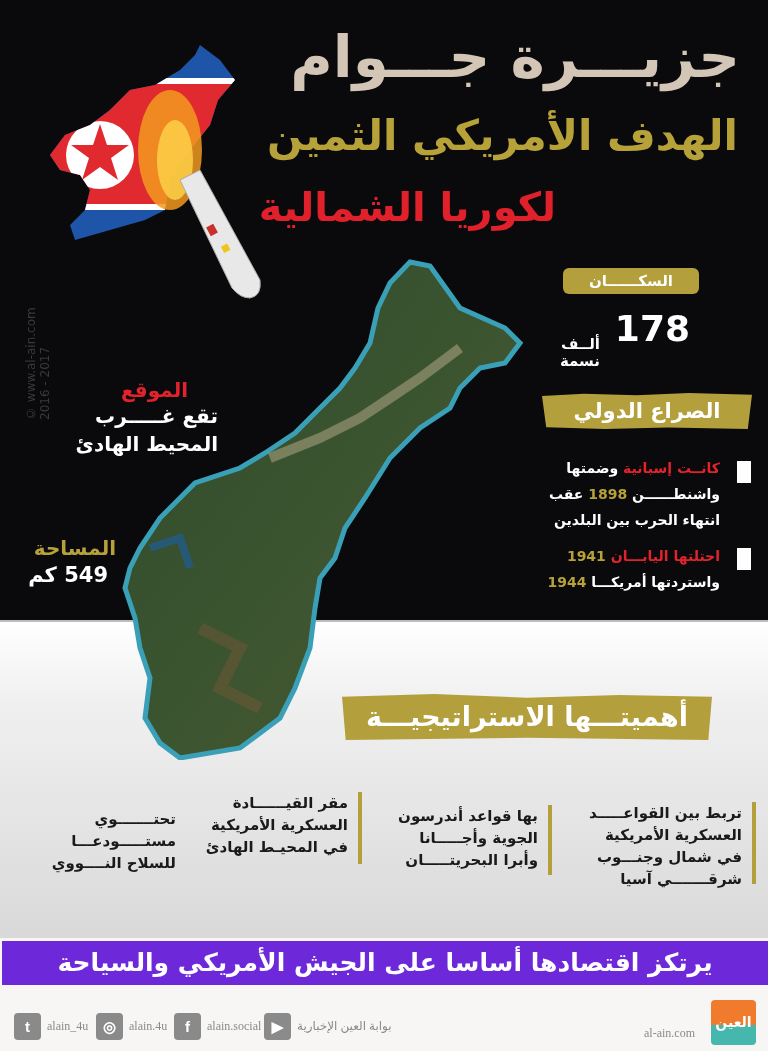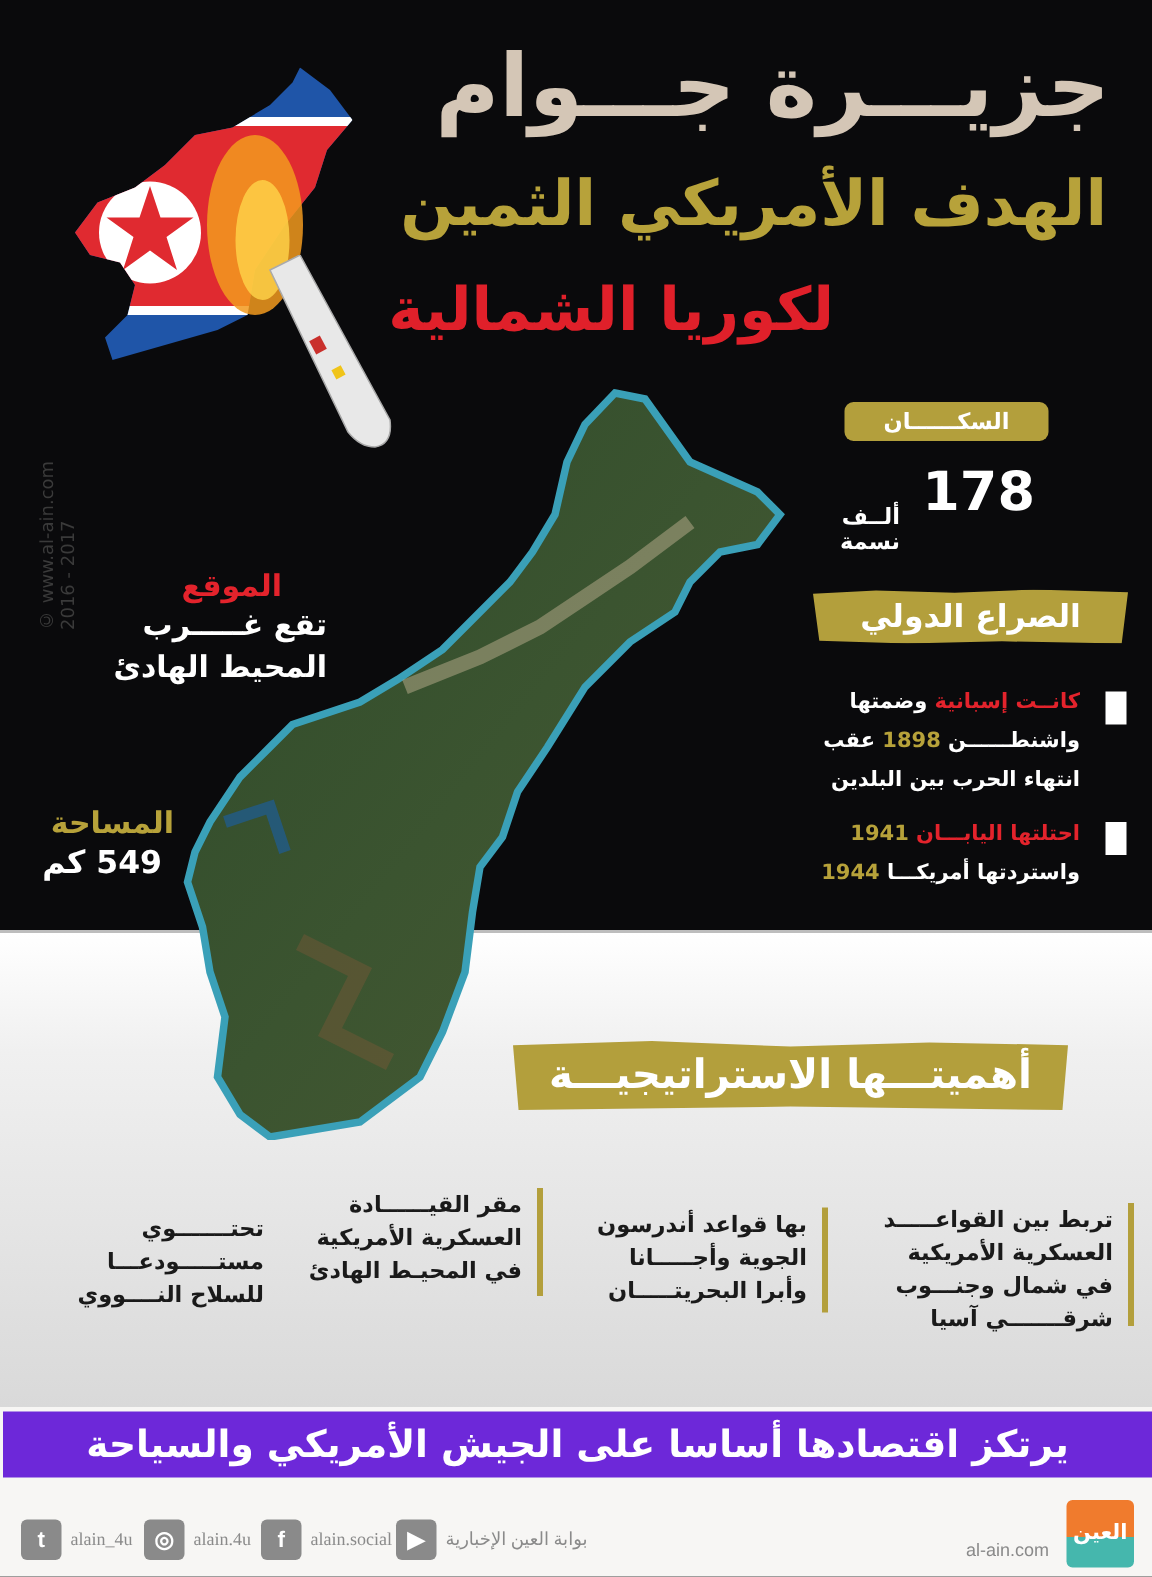--- a/index.html
+++ b/index.html
@@ -51,21 +51,21 @@
 
     .col { position: absolute; top: 802px; height: 82px; }
     .col .bar { position: absolute; right: 0; top: 0; width: 4px; height: 100%; background: #b39f3c; }
     .col .txt { position: absolute; right: 14px; top: 0; color: #1a1a1a; font-weight: bold; font-size: 15px; line-height: 22px; text-align: right; white-space: nowrap; }
 
     .social { position: absolute; top: 1012px; height: 28px; display: flex; align-items: center; gap: 6px; direction: ltr; }
     .social .ico { width: 27px; height: 27px; background: #8a8a8a; border-radius: 4px; color: #fff; font-weight: bold;
                    font-size: 15px; text-align: center; line-height: 27px; font-family: "Liberation Sans", sans-serif; }
     .social .lbl { color: #8a8a8a; font-size: 12px; font-family: Liberation Serif, serif; }
 
-    .site { position: absolute; left: 644px; top: 1026px; color: #8a8a8a; font-size: 12px; font-family: Liberation Sans, sans-serif; direction: ltr; }
+    .site { position: absolute; left: 644px; top: 1026px; color: #8a8a8a; font-size: 12px; font-family: Liberation Serif, serif; direction: ltr; }
     .logo { position: absolute; left: 711px; top: 1000px; width: 45px; height: 45px; border-radius: 4px; overflow: hidden;
             background: linear-gradient(180deg, #f07b2d 0%, #f07b2d 55%, #45b7ad 55%, #45b7ad 100%); color: #fff; font-weight: bold;
             font-size: 14px; text-align: center; line-height: 45px; }
   </style>
 </head>
 <body>
 
 <div class="top"></div>
 <div class="mid"></div>
 

